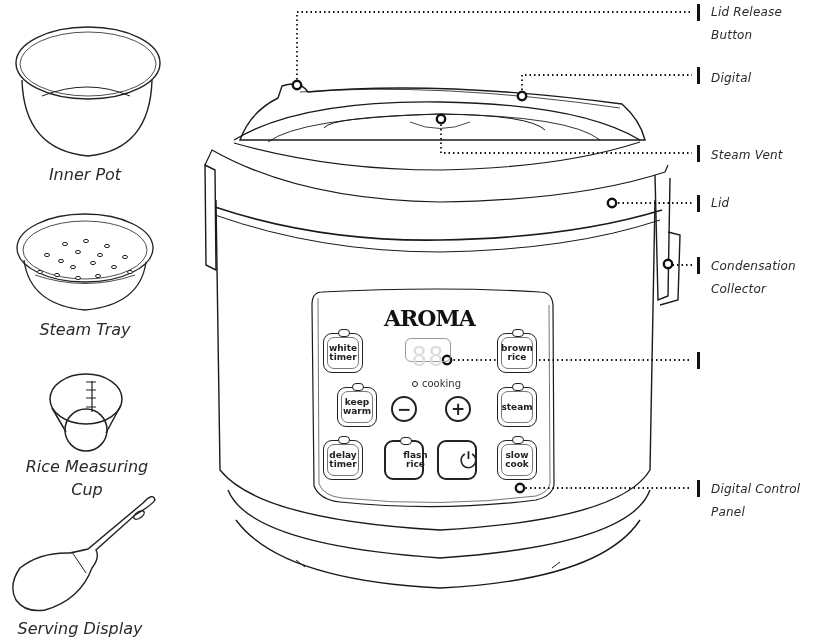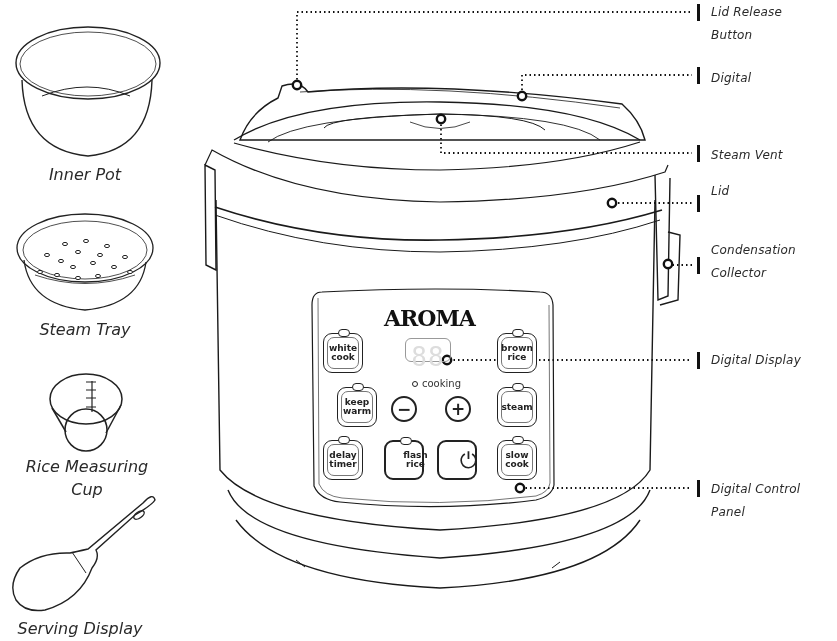--- a/index.html
+++ b/index.html
@@ -127,37 +127,36 @@
   <div class="acc-label" style="left:8px;top:455px;width:158px;">Rice Measuring Cup</div>
   <div class="acc-label" style="left:0px;top:617px;width:160px;">Serving Display</div>
 
   <div class="bar" style="left:697px;top:4px;"></div>
   <div class="label" style="left:711px;top:1px;width:110px;">Lid Release Button</div>
   <div class="bar" style="left:697px;top:67px;"></div>
   <div class="label" style="left:711px;top:67px;">Digital</div>
   <div class="bar" style="left:697px;top:145px;"></div>
   <div class="label" style="left:711px;top:144px;">Steam Vent</div>
   <div class="bar" style="left:697px;top:195px;"></div>
-  <div class="label" style="left:711px;top:180px;text-align:center;">Lid</div>
+  <div class="label" style="left:711px;top:192px;text-align:center;">Lid</div>
   <div class="bar" style="left:697px;top:257px;"></div>
-  <div class="label" style="left:711px;top:239px;width:125px;">Condensation Collector</div>
+  <div class="label" style="left:711px;top:255px;width:125px;">Condensation Collector</div>
   <div class="bar" style="left:697px;top:352px;"></div>
-  <div class="label" style="left:711px;top:349px;">Digital Display</div>
   <div class="bar" style="left:697px;top:480px;"></div>
   <div class="label" style="left:711px;top:478px;width:125px;">Digital Control Panel</div>
 
   <div class="logo">AROMA</div>
   <div class="display">88</div>
   <div class="cooking"><i></i><span>cooking</span></div>
 
   <div class="btn" style="left:323px;top:333px;">
       <div class="inner"></div>
       <div class="led"></div>
       <span>white
-cook</span>
+timer</span>
     </div>
   <div class="btn" style="left:497px;top:333px;">
       <div class="inner"></div>
       <div class="led"></div>
       <span>brown
 rice</span>
     </div>
   <div class="btn" style="left:337px;top:387px;">
       <div class="inner"></div>
       <div class="led"></div>

